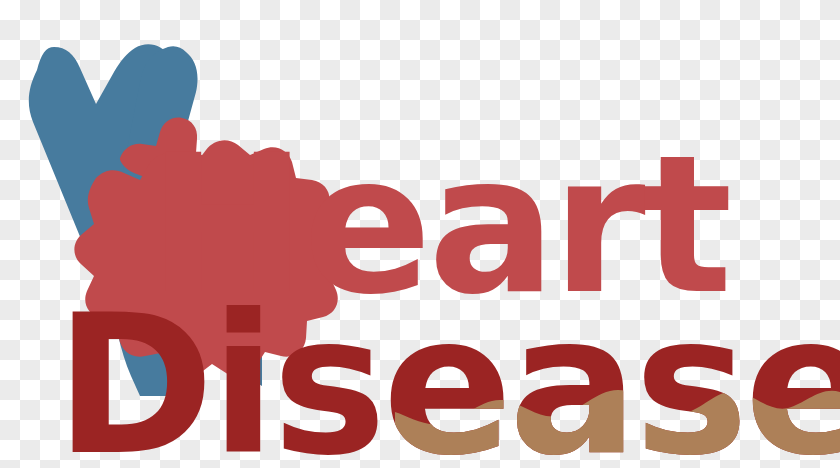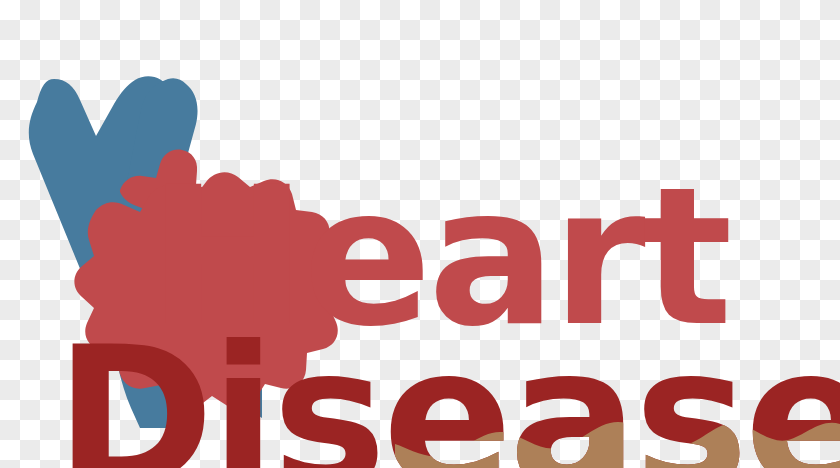--- a/index.html
+++ b/index.html
@@ -21,21 +21,20 @@
     background-color: #ffffff;
     background-image:
       linear-gradient(45deg, #ebebeb 25%, transparent 25%, transparent 75%, #ebebeb 75%),
       linear-gradient(45deg, #ebebeb 25%, transparent 25%, transparent 75%, #ebebeb 75%);
     background-size: 40px 40px;
     background-position: 0 0, 20px 20px;
   }
   #artwork {
     position: absolute;
     inset: 0;
-    margin-top: 32px;
   }
   #artwork svg {
     display: block;
     width: 840px;
     height: 468px;
   }
   .wordmark-text {
     font-family: "DejaVu Sans", sans-serif;
     font-weight: bold;
   }

